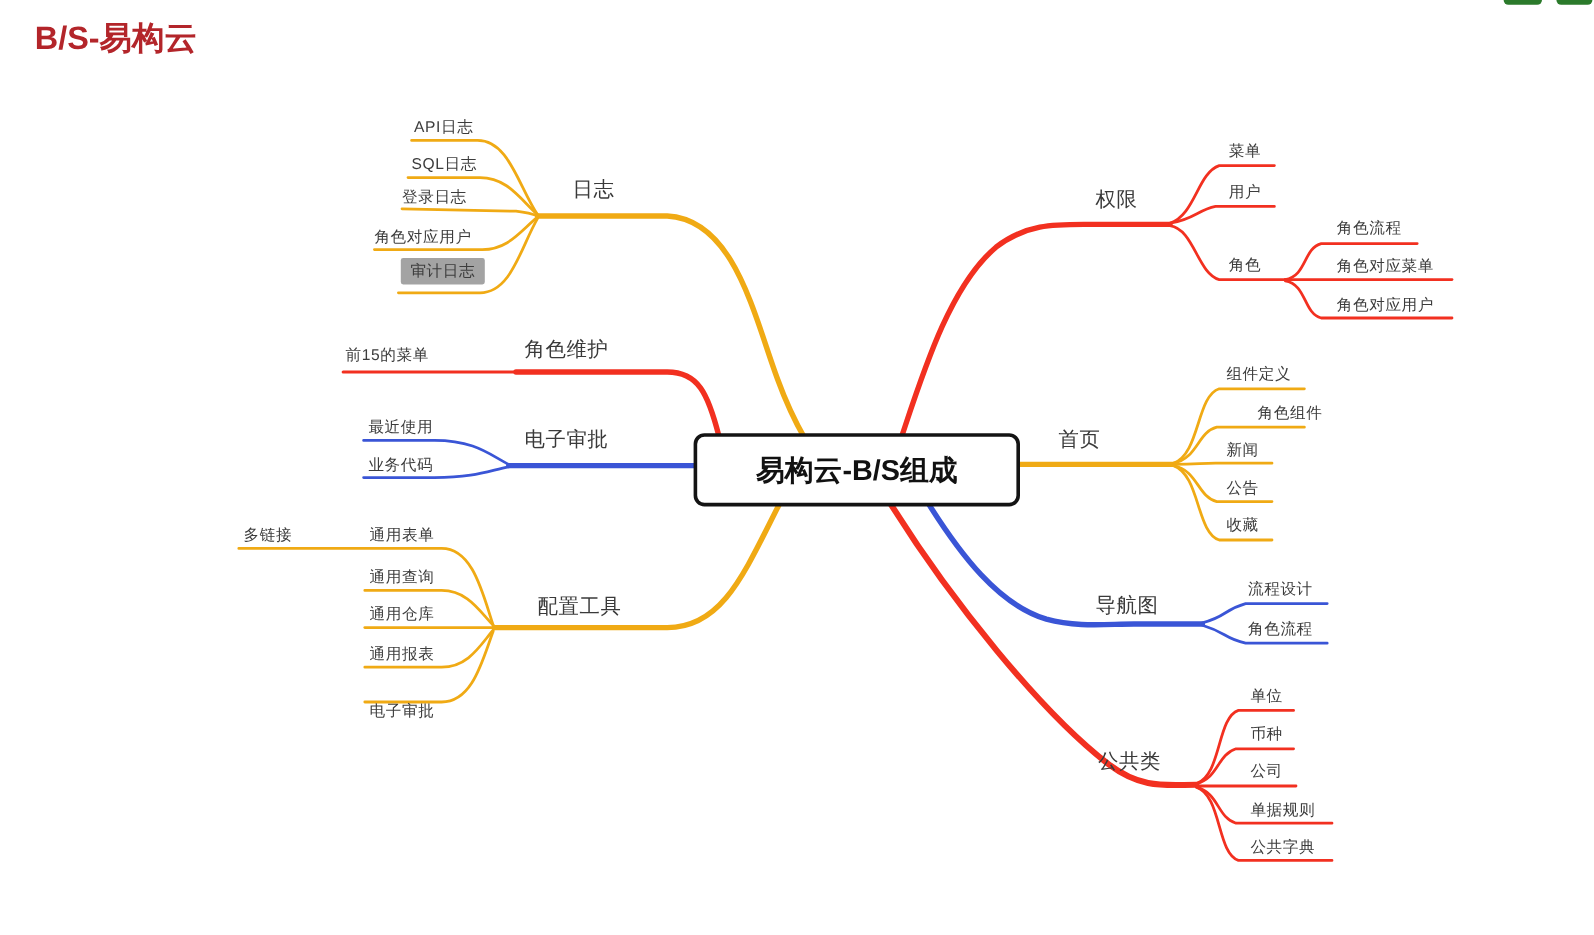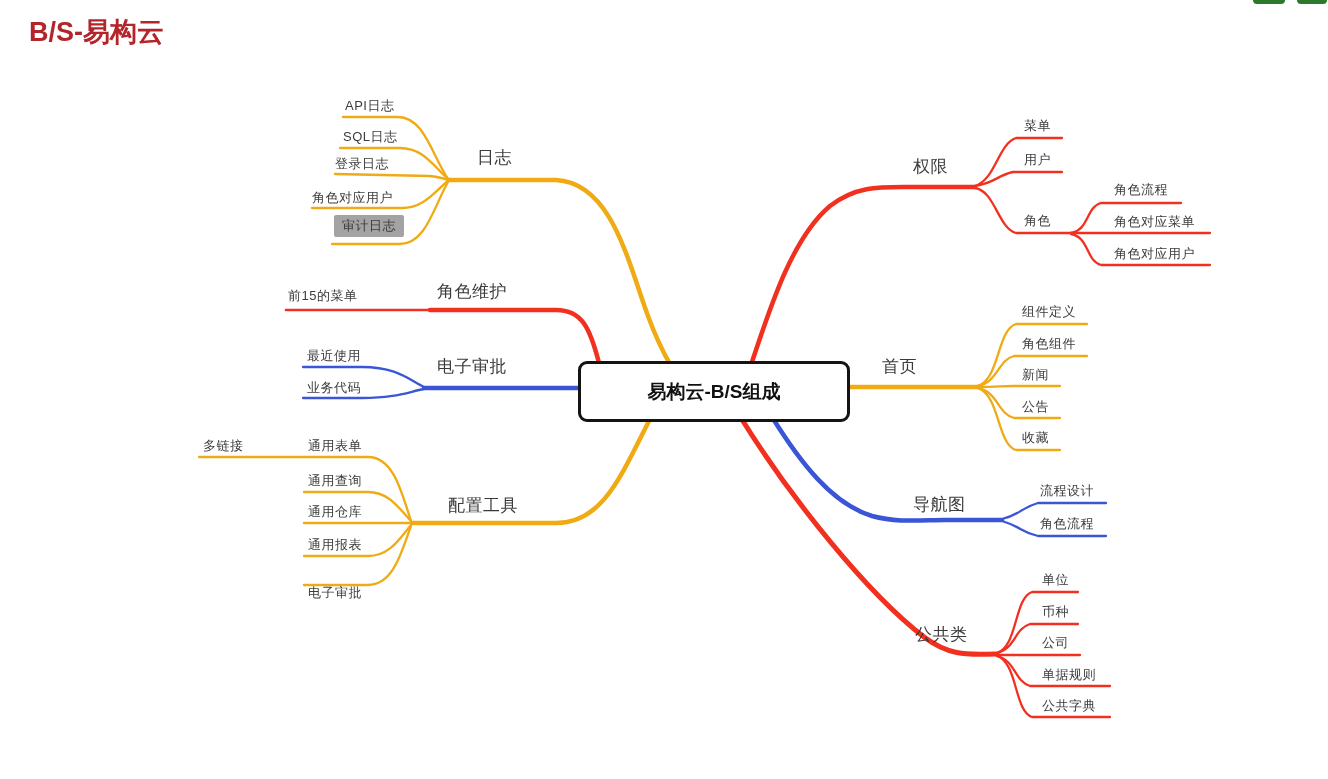--- a/index.html
+++ b/index.html
@@ -19,21 +19,21 @@
   .lbl{
     position:absolute;z-index:2;font-size:13px;line-height:16px;
     color:#3C3C3C;white-space:nowrap;letter-spacing:.5px;
   }
   .lbl-main{font-size:17px;line-height:22px;font-weight:400;color:#3A3A3A;}
   .hl{background:#a3a3a3;padding:3px 8px;border-radius:2px;}
   .center-node{
     position:absolute;left:578px;top:361px;width:266px;height:55px;z-index:3;
     background:#ffffff;border:3.5px solid #141414;border-radius:9px;
     display:flex;align-items:center;justify-content:center;
-    font-size:19px;font-weight:bold;color:#111111;white-space:nowrap;
+    font-size:24px;font-weight:bold;color:#111111;white-space:nowrap;
   }
   .green-dot{
     position:absolute;top:0;height:4px;z-index:4;background:#2B7A2B;
     border-radius:0 0 14px 14px;
   }
 </style>
 </head>
 <body>
 
 <div class="canvas">
@@ -120,21 +120,21 @@
   <div class="lbl lbl-main" style="left:913px;top:156px">权限</div>
   <div class="lbl" style="left:1024px;top:118px">菜单</div>
   <div class="lbl" style="left:1024px;top:152px">用户</div>
   <div class="lbl" style="left:1024px;top:213px">角色</div>
   <div class="lbl" style="left:1114px;top:182px">角色流程</div>
   <div class="lbl" style="left:1114px;top:214px">角色对应菜单</div>
   <div class="lbl" style="left:1114px;top:246px">角色对应用户</div>
 
   <div class="lbl lbl-main" style="left:882px;top:356px">首页</div>
   <div class="lbl" style="left:1022px;top:304px">组件定义</div>
-  <div class="lbl" style="left:1022px;top:336px">角色组件</div>
+  <div class="lbl" style="left:1048px;top:336px">角色组件</div>
   <div class="lbl" style="left:1022px;top:367px">新闻</div>
   <div class="lbl" style="left:1022px;top:399px">公告</div>
   <div class="lbl" style="left:1022px;top:430px">收藏</div>
 
   <div class="lbl lbl-main" style="left:913px;top:494px">导航图</div>
   <div class="lbl" style="left:1040px;top:483px">流程设计</div>
   <div class="lbl" style="left:1040px;top:516px">角色流程</div>
 
   <div class="lbl lbl-main" style="left:915px;top:624px">公共类</div>
   <div class="lbl" style="left:1042px;top:572px">单位</div>

